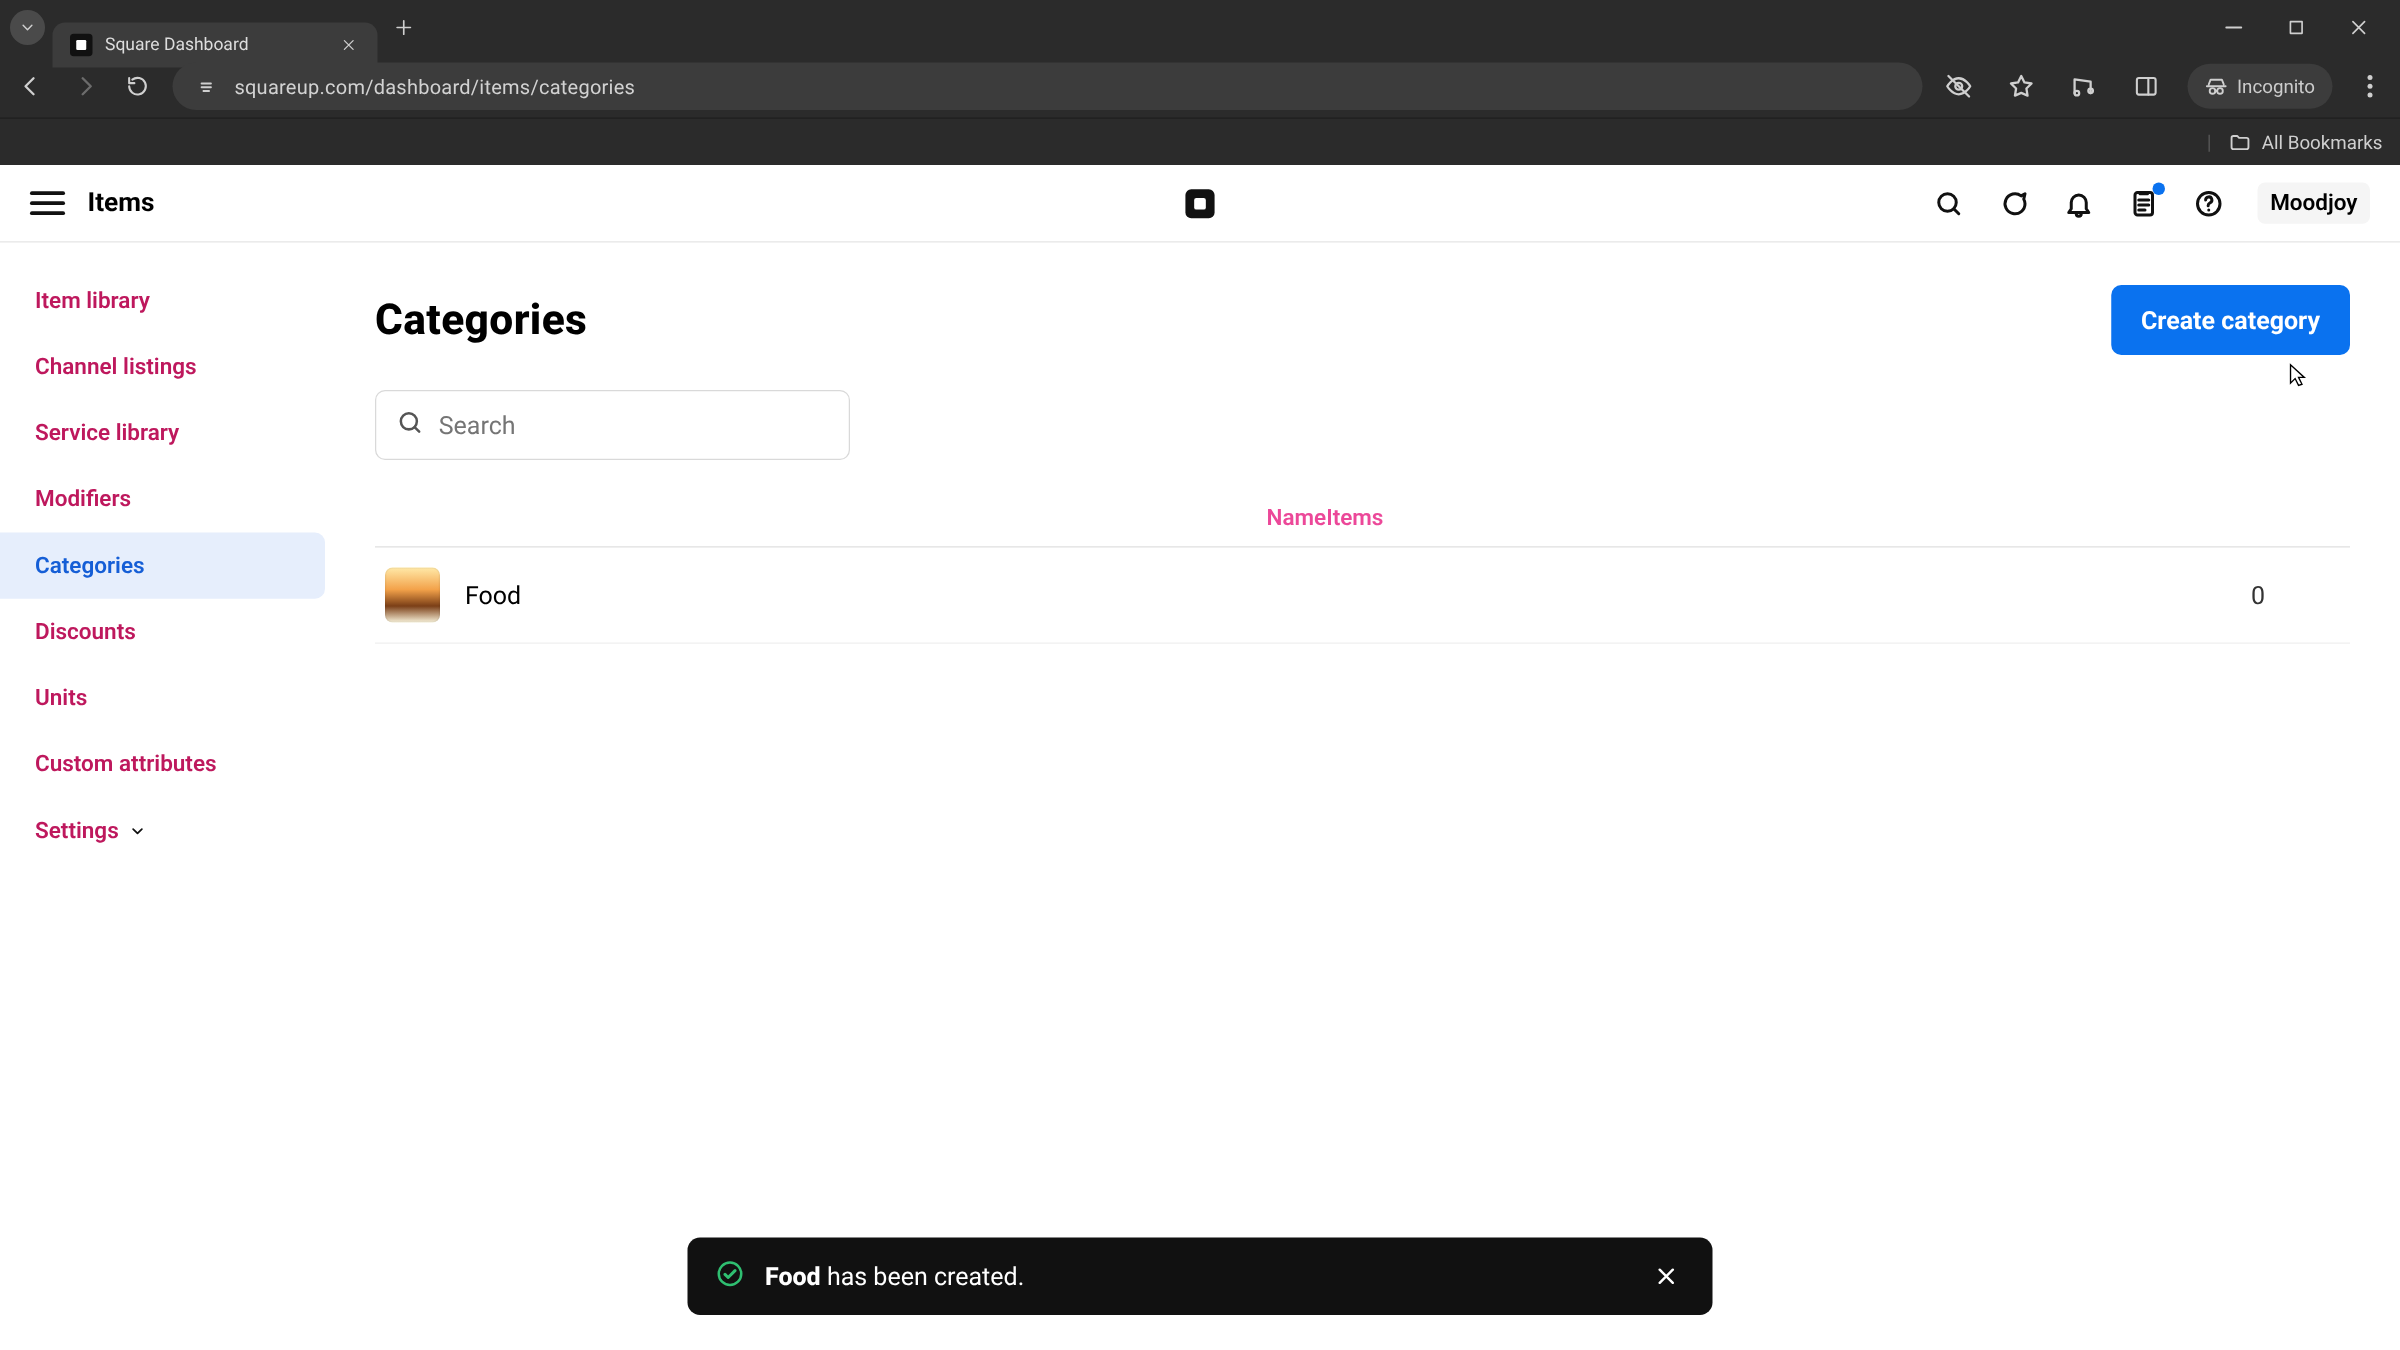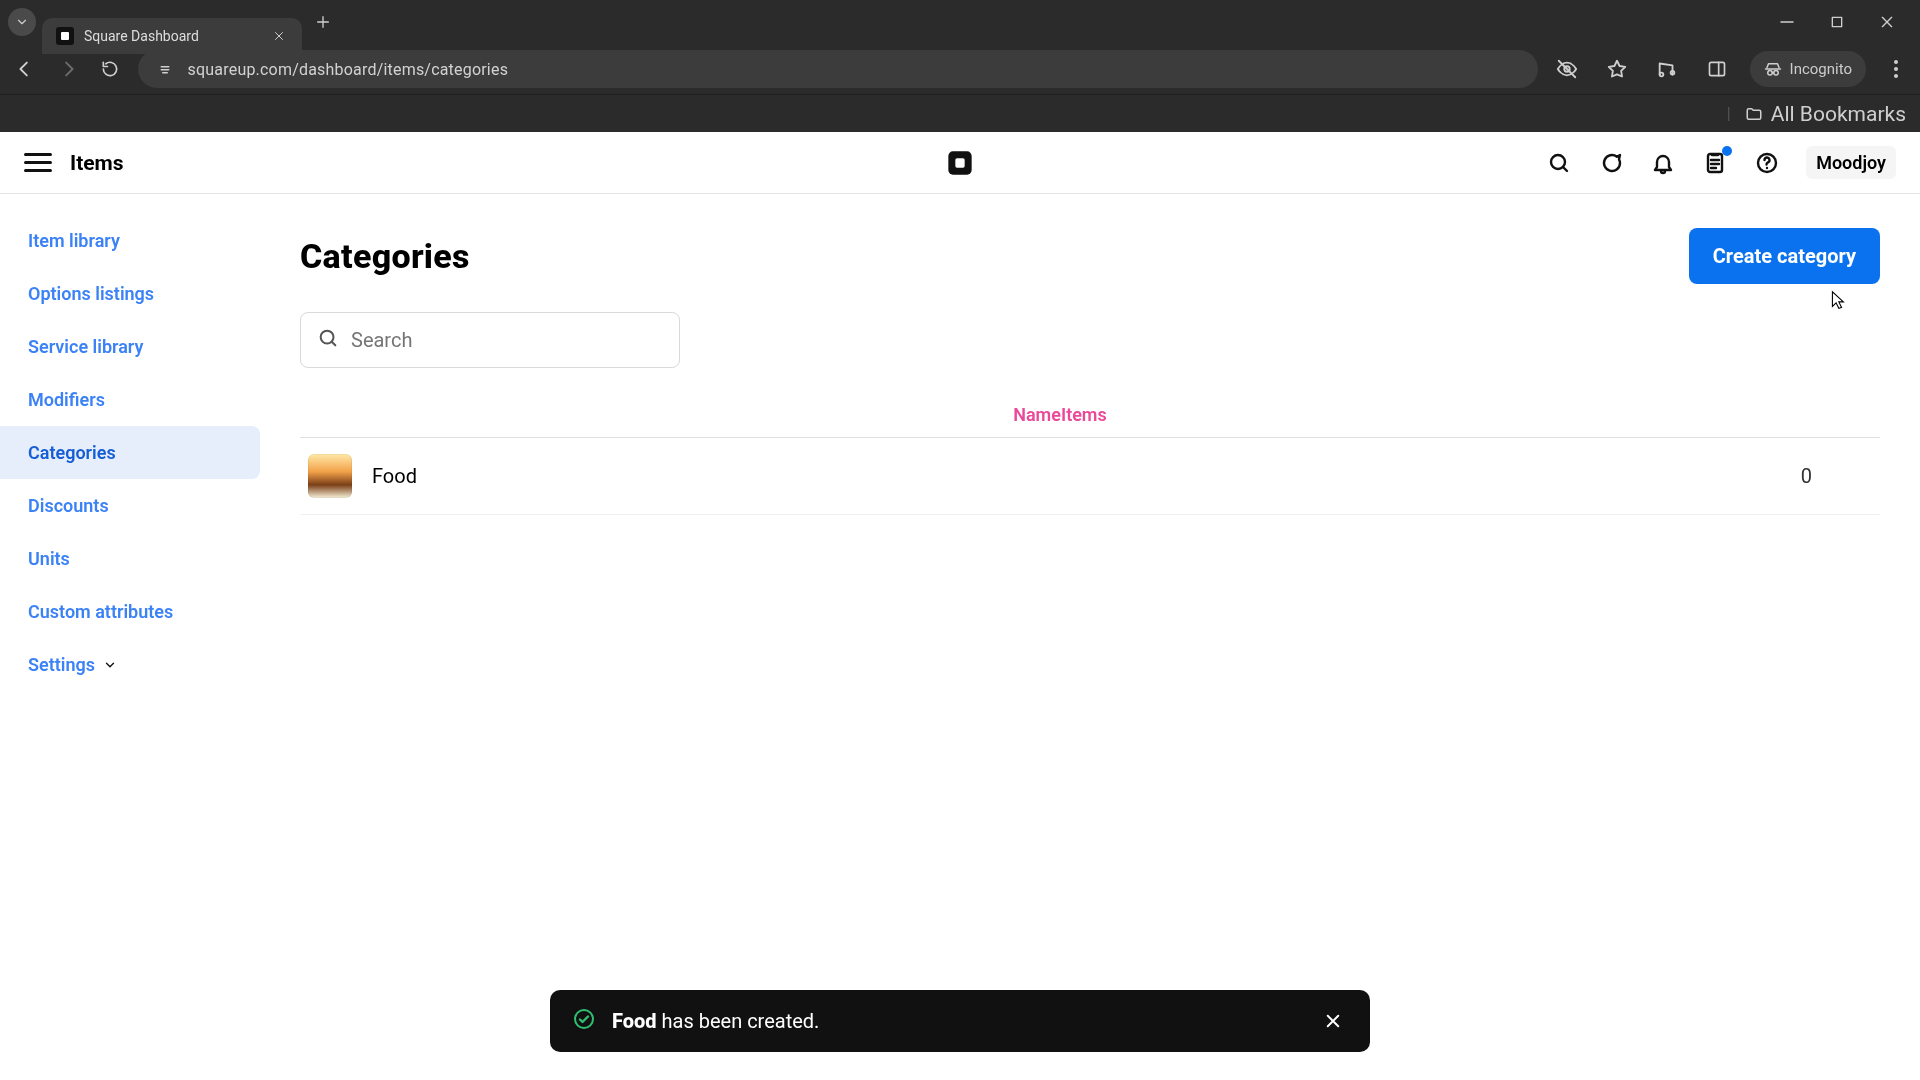--- a/index.html
+++ b/index.html
@@ -22,39 +22,39 @@
   .nav-btn{ width:34px; height:34px; display:flex; align-items:center; justify-content:center; color:#bbb; cursor:pointer;}
   .nav-btn.disabled{ opacity:.4;}
   .omnibox{ flex:0 0 auto; width:1400px; height:38px; background:#3c3c3c; border-radius:19px; display:flex; align-items:center; gap:12px; padding:0 16px; }
   .omnibox .site-btn{ width:22px; height:22px; display:flex; align-items:center; justify-content:center;}
   .omnibox .url{ color:#d2d2d2; font-size:16px; letter-spacing:.2px;}
   .right-icons{ margin-left:auto; display:flex; align-items:center; gap:16px; }
   .pill{ display:flex; align-items:center; gap:8px; background:#3c3c3c; border-radius:19px; height:36px; padding:0 14px; font-size:15px;}
   .kebab{ width:28px; display:flex; align-items:center; justify-content:center; cursor:pointer;}
 
   .bookmarks-bar{ height:38px; display:flex; align-items:center; justify-content:flex-end; padding:0 14px; border-top:1px solid #1f1f1f;}
-  .bookmarks-bar .folder{ display:flex; align-items:center; gap:8px; color:#cfcfcf; font-size:21px; cursor:pointer;}
+  .bookmarks-bar .folder{ display:flex; align-items:center; gap:8px; color:#cfcfcf; font-size:15px; cursor:pointer;}
   .bookmarks-bar .divider{ color:#555; margin-right:14px; }
 
   
   .app{ position:relative; height: calc(1080px - 132px); background:#fff;}
 
   .app-header{ height:62px; display:flex; align-items:center; padding:0 24px; border-bottom:1px solid #e5e5e5;}
   .hamburger{ width:28px; height:28px; display:flex; flex-direction:column; justify-content:center; gap:5px; cursor:pointer;}
   .hamburger span{ display:block; height:3px; background:#111; border-radius:2px;}
   .section-title{ font-size:21px; font-weight:700; margin-left:18px;}
   .sq-logo{ position:absolute; left:50%; transform:translateX(-50%); width:30px; height:30px; display:flex; align-items:center; justify-content:center;}
   .hdr-right{ margin-left:auto; display:flex; align-items:center; gap:26px;}
   .hdr-icon{ width:26px; height:26px; display:flex; align-items:center; justify-content:center; position:relative; cursor:pointer;}
   .badge{ position:absolute; top:-4px; right:-4px; width:10px; height:10px; border-radius:50%; background:#0a72ef;}
   .account-name{ font-size:18px; font-weight:600; padding:6px 10px; border-radius:6px; background:#f5f5f5; cursor:pointer;}
 
   .app-body{ display:flex; height:calc(100% - 62px);}
   .sidebar{ width:260px; padding-top:20px;}
-  .side-item{ padding:16px 28px; font-size:18px; font-weight:600; color:#3b82f6; cursor:pointer; border-radius:0 8px 8px 0; display:flex; align-items:center; gap:8px;}
+  .side-item{ padding:16px 28px; font-size:18px; font-weight:600; color:#be185d; cursor:pointer; border-radius:0 8px 8px 0; display:flex; align-items:center; gap:8px;}
   .side-item.active{ background:#e6eefc; color:#155ed6;}
   .side-caret{ display:inline-flex;}
 
   .content{ flex:1; padding:34px 40px 0 40px; position:relative;}
   .page-head{ display:flex; align-items:center; justify-content:space-between;}
   .page-title{ font-size:34px; font-weight:800; letter-spacing:.3px;}
   .create-btn{ background:#0a72ef; color:#fff; border:none; border-radius:8px; font-size:20px; font-weight:700; padding:16px 24px; cursor:pointer;}
 
   .search-wrap{ margin-top:28px; width:380px; height:56px; border:1px solid #d9d9d9; border-radius:8px; display:flex; align-items:center; padding:0 16px; gap:12px;}
   .search-input{ border:none; outline:none; font-size:20px; flex:1; background:transparent;}
@@ -254,21 +254,21 @@
             <circle cx="12" cy="17" r="1.2" fill="#111"></circle>
           </svg>
       </div>
       <div class="account-name">Moodjoy</div>
     </div>
   </div>
 
   <div class="app-body">
     <nav class="sidebar">
       <div class="side-item">Item library</div>
-      <div class="side-item">Options listings</div>
+      <div class="side-item">Channel listings</div>
       <div class="side-item">Service library</div>
       <div class="side-item">Modifiers</div>
       <div class="side-item active">Categories</div>
       <div class="side-item">Discounts</div>
       <div class="side-item">Units</div>
       <div class="side-item">Custom attributes</div>
       <div class="side-item">
         <span>Settings</span>
         <span class="side-caret">
           <svg width="14" height="14" viewBox="0 0 24 24">

